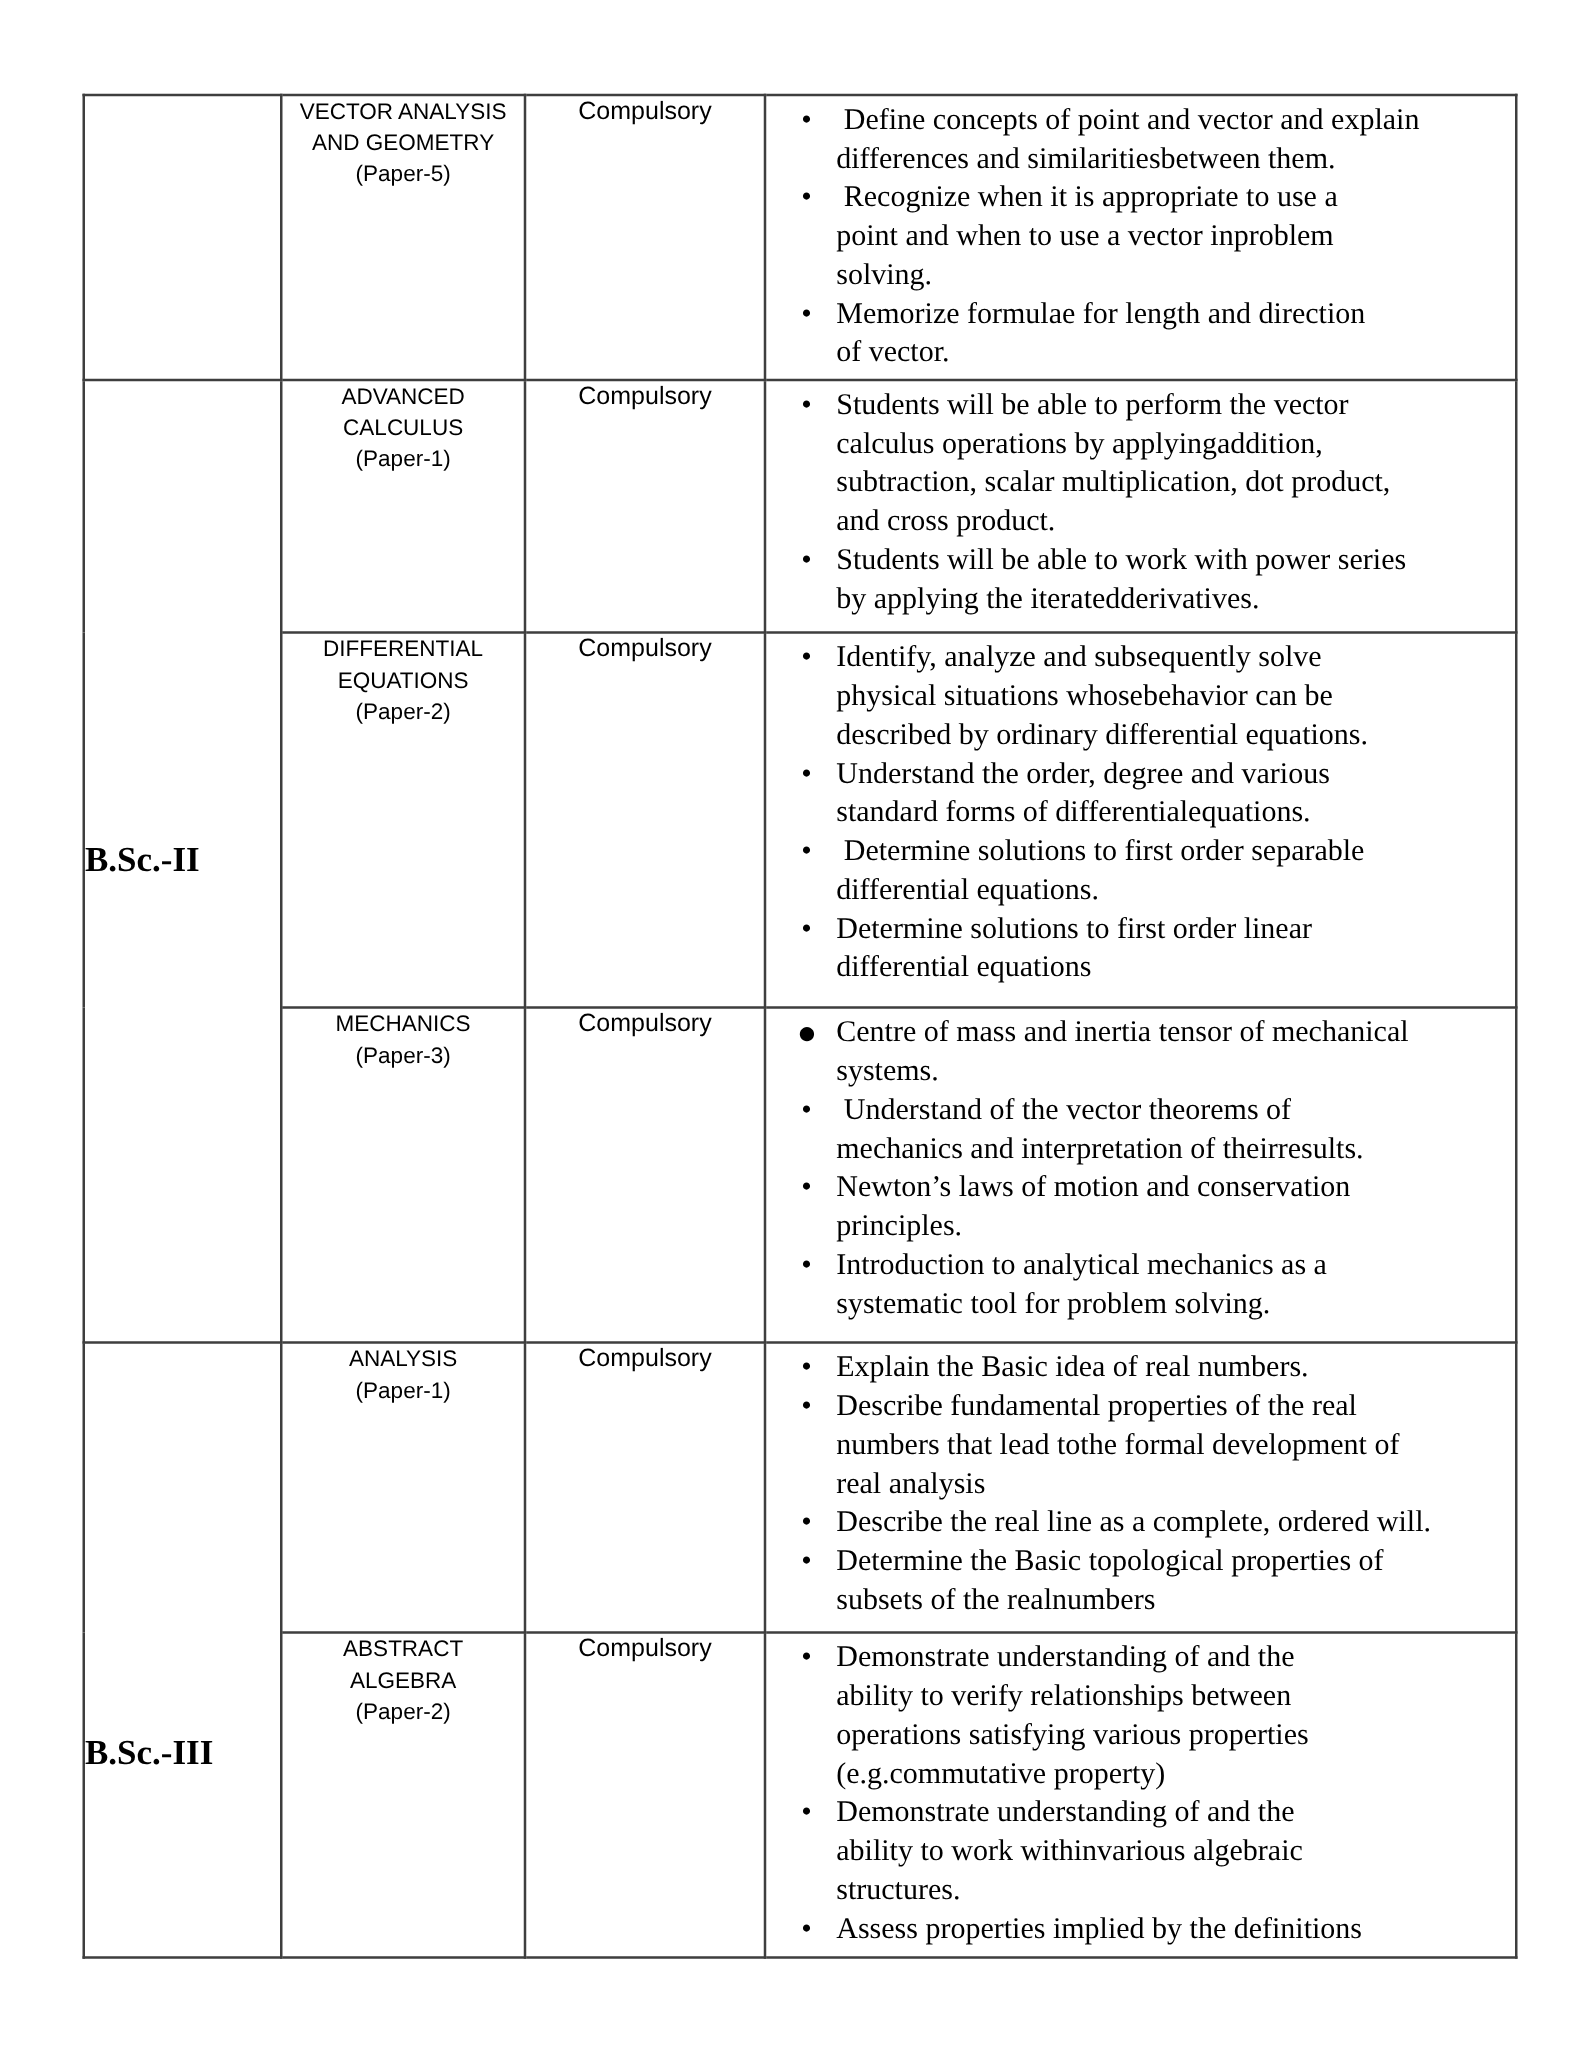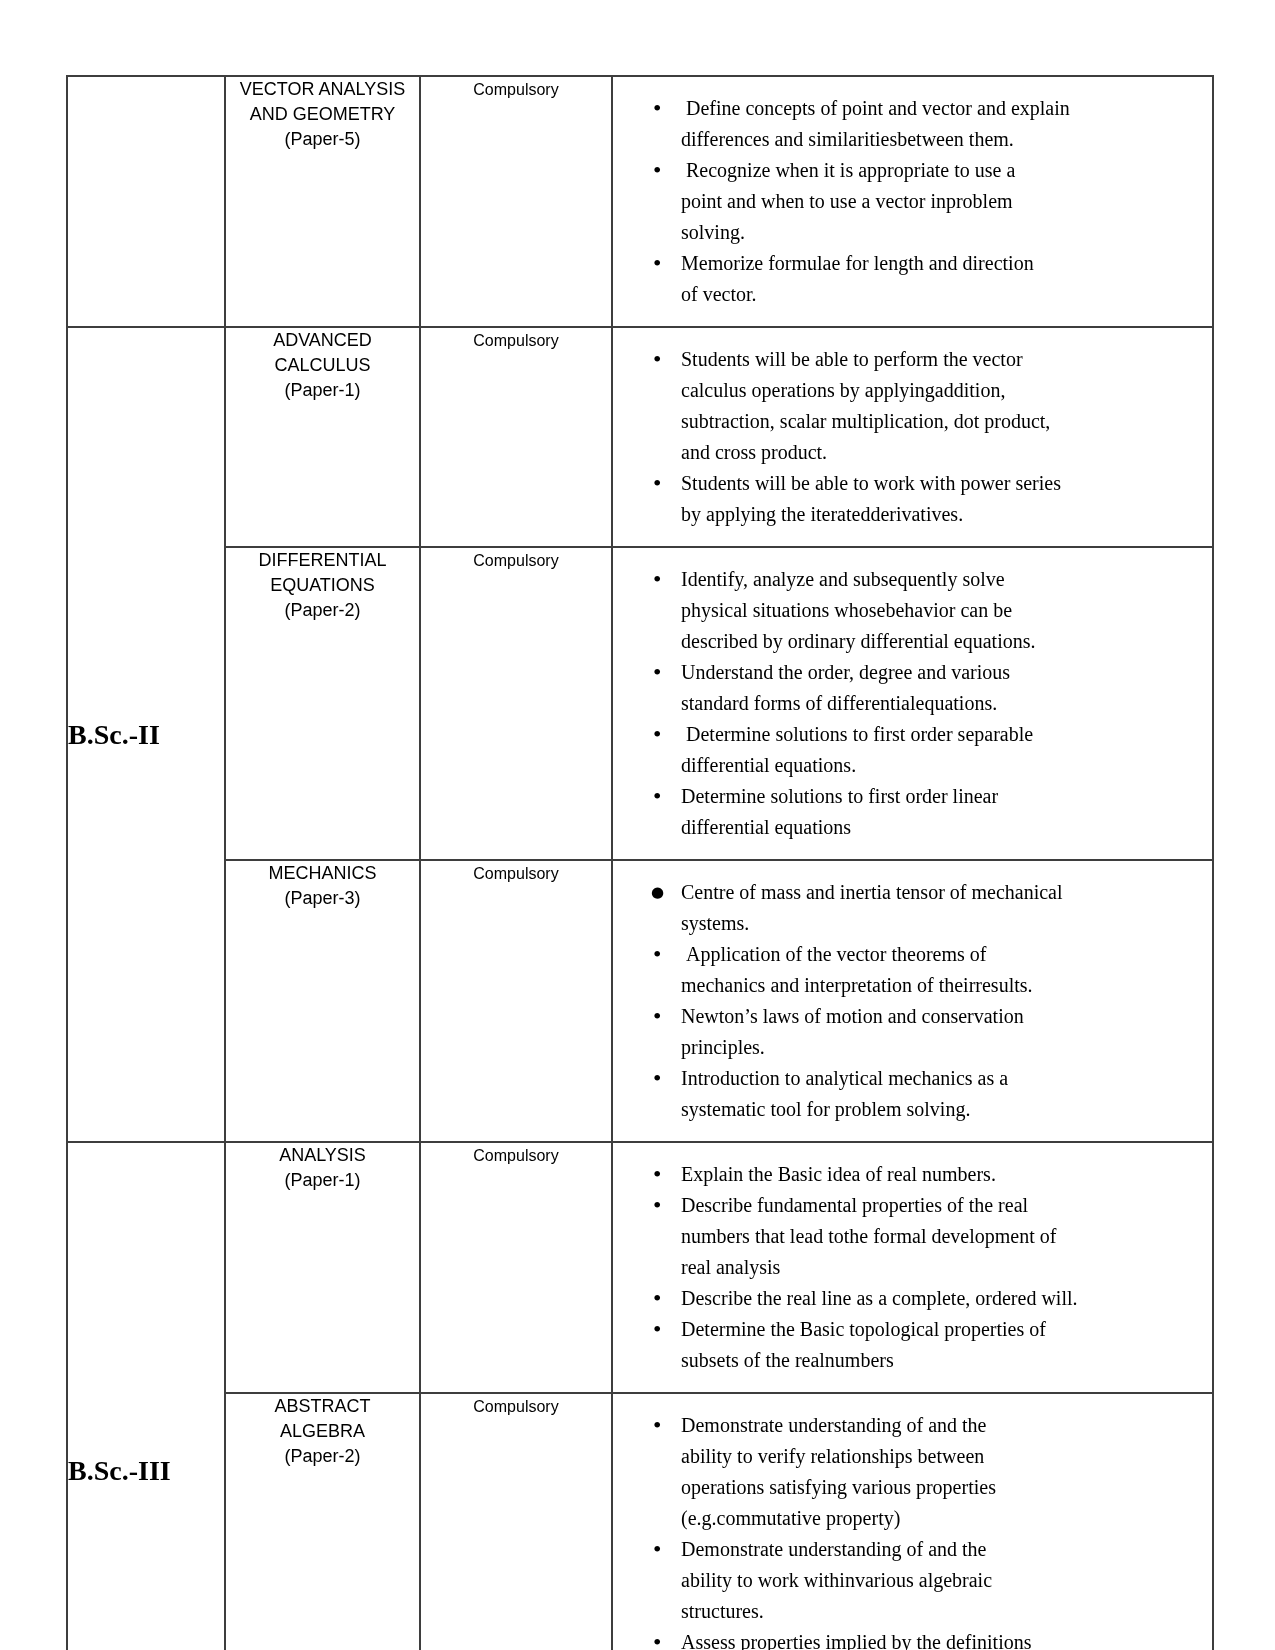--- a/index.html
+++ b/index.html
@@ -58,30 +58,30 @@
     line-height: 25px;
     white-space: pre-wrap;
   }
 
   td.type-cell {
     text-align: center;
     padding-top: 11px;
     font-family: "Liberation Sans", sans-serif;
   }
   .course-type {
-    font-size: 16px;
+    font-size: 20px;
     line-height: 25px;
   }
 
   td.outcomes-cell { padding: 7px 4px 0 0; }
   .outcomes-list {
     list-style: none;
     margin: 0;
-    padding: 16px;
-    font-size: 20px;
+    padding: 4px;
+    font-size: 24px;
     line-height: 31px;
     font-family: "Liberation Serif", serif;
   }
   .outcome-item {
     position: relative;
     padding-left: 52px;
     white-space: pre-wrap;
   }
   .outcome-item::before {
     content: "\2022";
@@ -186,21 +186,21 @@
             <div class="course-title">MECHANICS
 (Paper-3)</div>
           </td>
           <td class="type-cell">
             <div class="course-type">Compulsory</div>
           </td>
           <td class="outcomes-cell">
             <ul class="outcomes-list">
               <li class="outcome-item solid">Centre of mass and inertia tensor of mechanical
 systems.</li>
-              <li class="outcome-item"> Application of the vector theorems of
+              <li class="outcome-item"> Understand of the vector theorems of
 mechanics and interpretation of theirresults.</li>
               <li class="outcome-item">Newton’s laws of motion and conservation
 principles.</li>
               <li class="outcome-item">Introduction to analytical mechanics as a
 systematic tool for problem solving.</li>
             </ul>
           </td>
         </tr>
         <tr>
           <td class="class-cell sec2" rowspan="2">

